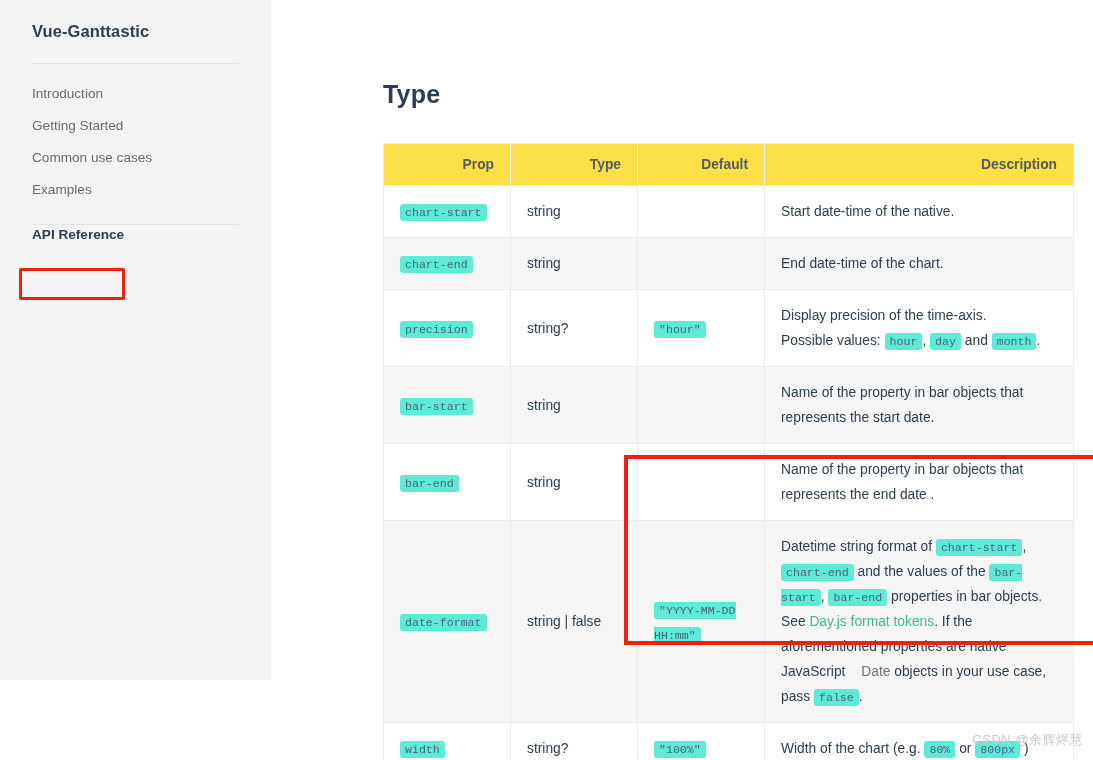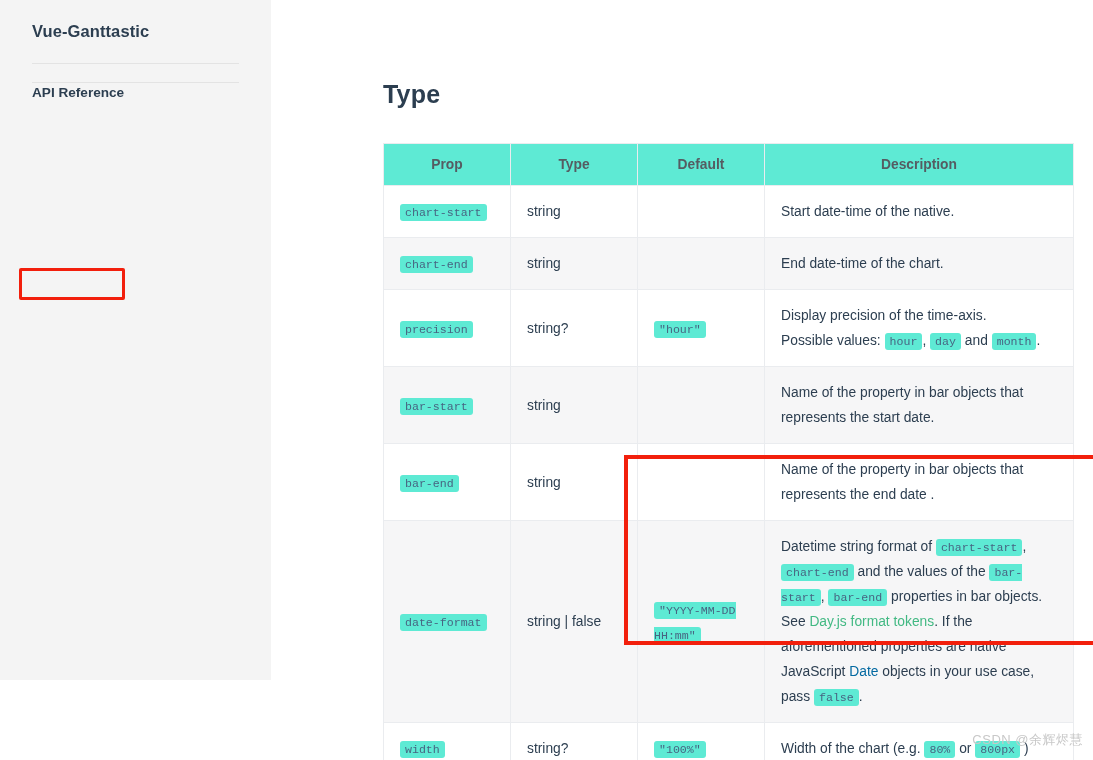--- a/index.html
+++ b/index.html
@@ -93,22 +93,22 @@
   }
 
   table.props {
     border-collapse: collapse;
     width: 690px;
     font-size: 13.8px;
     color: #2c3e50;
     table-layout: fixed;
   }
   table.props th {
-    background: #5eead4;
-    text-align: center;
+    background: #fde047;
+    text-align: right;
     font-weight: bold;
     font-size: 13.8px;
     color: #555c62;
     padding: 13px 16px;
     border: 1px solid #eaecef;
     border-top: 1px solid #eaecef;
   }
   table.props td {
     border: 1px solid #eaecef;
     padding: 13px 16px;
@@ -132,21 +132,21 @@
     font-family: "Liberation Mono", "DejaVu Sans Mono", monospace;
     font-size: 11.6px;
     white-space: normal;
     line-height: 1.9;
   }
   .desc { line-height: 25px; }
   a.doclink {
     color: #42b983;
     text-decoration: none;
   }
-  .tt-green { color: #0369a1; }
+  .tt-green { color: #737373; margin-left: 12px; }
 
   
   .row-highlight {
     position: absolute;
     left: 353px;
     top: 455px;
     width: 718px;
     height: 190px;
     border: 4px solid #f21f0c;
     pointer-events: none;
@@ -166,20 +166,26 @@
 </style>
 </head>
 <body>
 
 <div id="app">
 
   <aside class="sidebar">
     <div class="brand">Vue-Ganttastic</div>
     <div class="sidebar-divider"></div>
 
+    <ul class="nav-list">
+      <li class="nav-item">Introduction</li>
+      <li class="nav-item">Getting Started</li>
+      <li class="nav-item">Common use cases</li>
+      <li class="nav-item">Examples</li>
+    </ul>
 
     <div class="sidebar-divider" style="margin-top:18px;"></div>
 
     <div class="section-title">API Reference</div>
 
 
     <div class="sidebar-highlight"></div>
   </aside>
 
   <main class="main">

